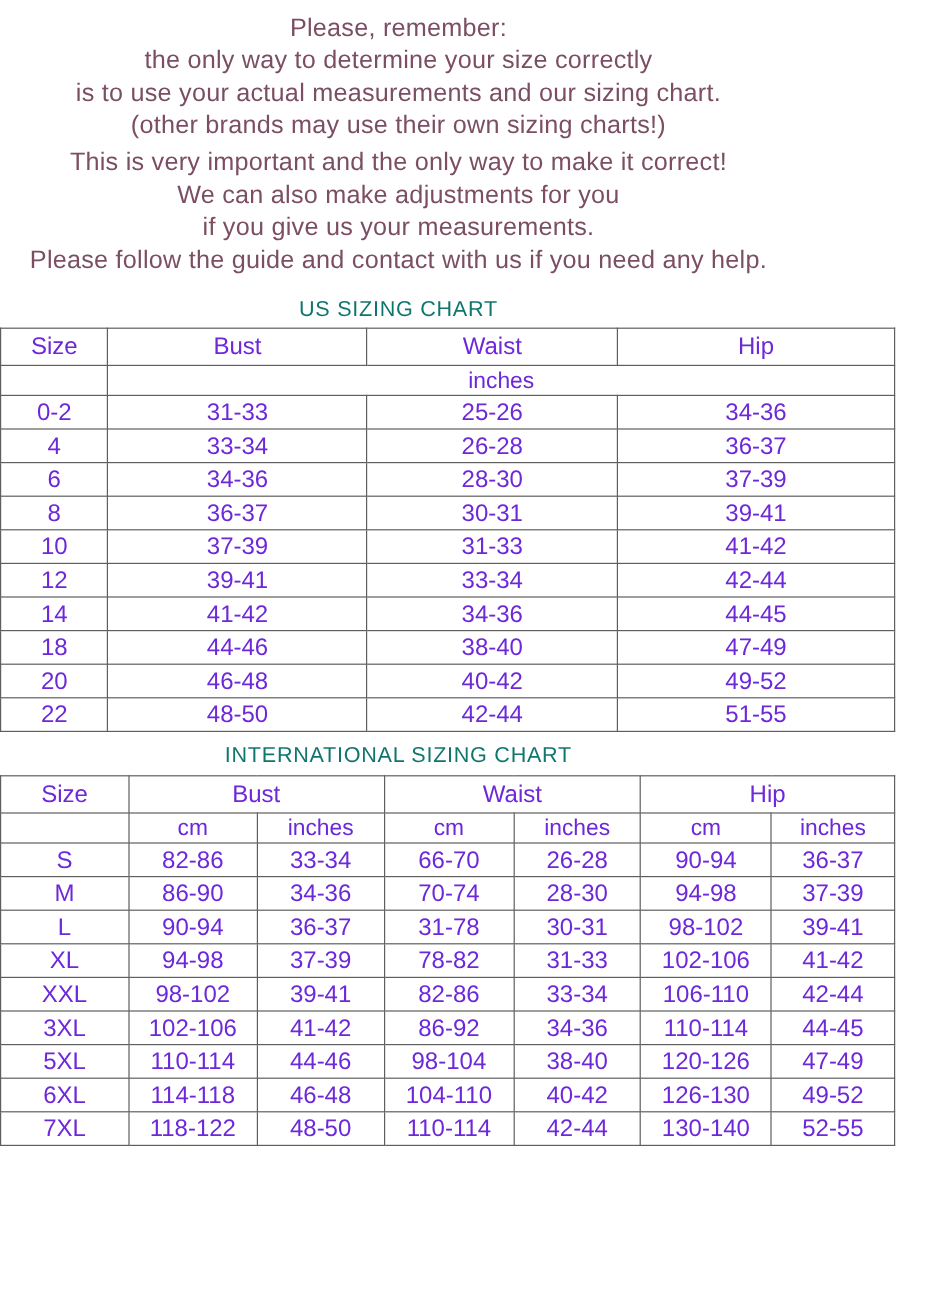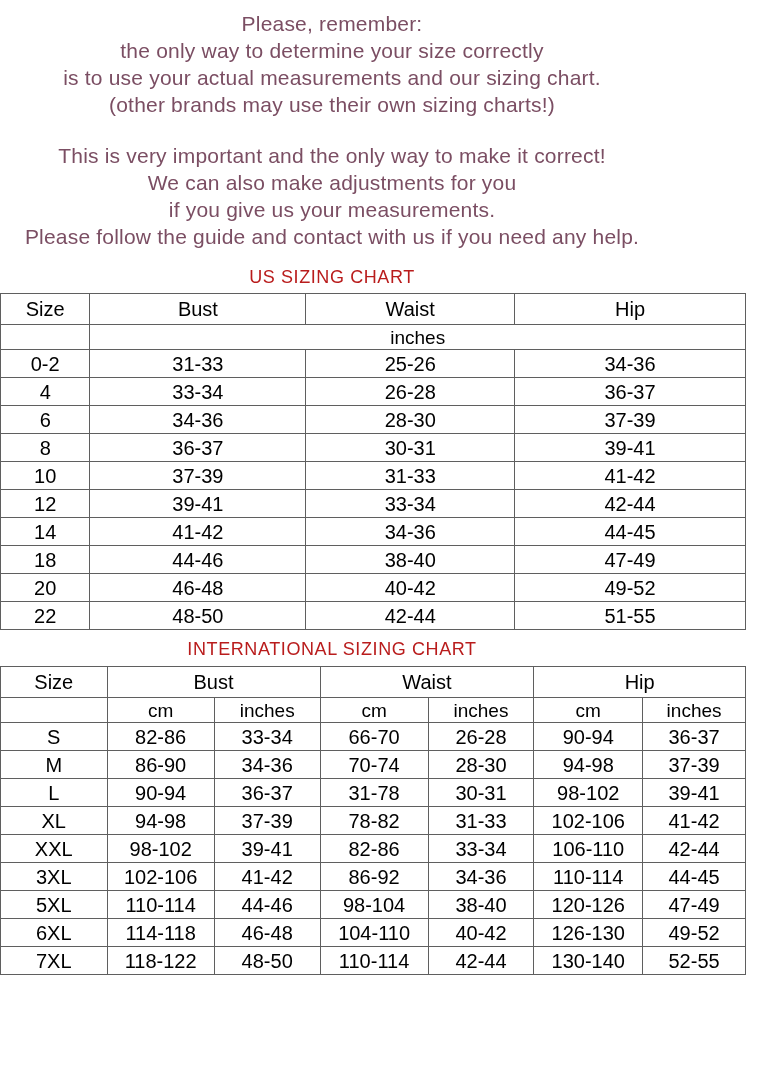--- a/index.html
+++ b/index.html
@@ -24,47 +24,47 @@
     text-align: center;
     font-size: 21px;
     line-height: 27px;
     font-weight: 300;
     letter-spacing: 0.2px;
   }
   .intro p {
     margin: 0;
   }
   .intro p.second {
-    margin-top: 24px;
+    margin-top: 4px;
   }
   .intro .line {
     display: block;
   }
   
   .chart-title {
     text-align: center;
     font-size: 18px;
     font-weight: normal;
-    color: #b91c1c;
+    color: #0f766e;
     letter-spacing: 0.6px;
     margin: 0;
   }
   .chart-title.us {
     margin: 17px 0 5px 0;
   }
   .chart-title.intl {
     margin: 9px 0 6px 0;
   }
   
   table {
     width: 746px;
     margin: 0 auto;
     border-collapse: collapse;
     table-layout: fixed;
-    color: #000000;
+    color: #6d28d9;
     font-size: 20px;
     text-align: center;
     padding-left: 46px;
   }
   th, td {
     border: 1px solid #5f5f5f;
     font-weight: normal;
     padding: 0;
     height: 27px;
     line-height: 1;

